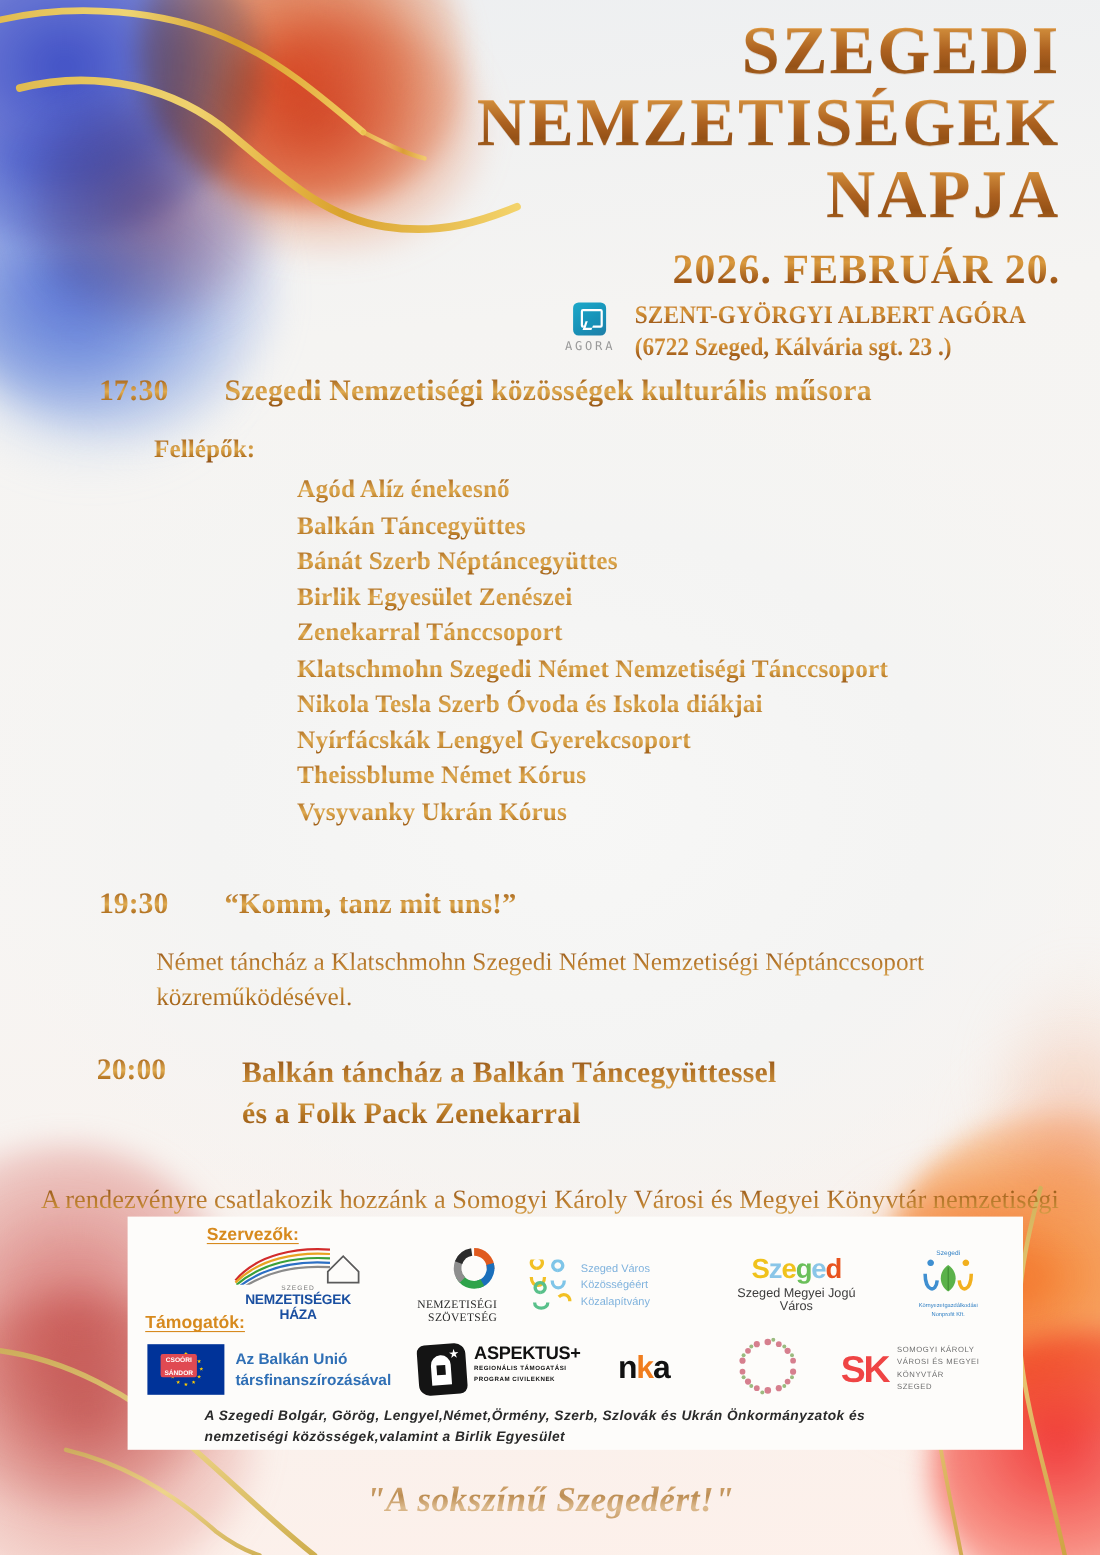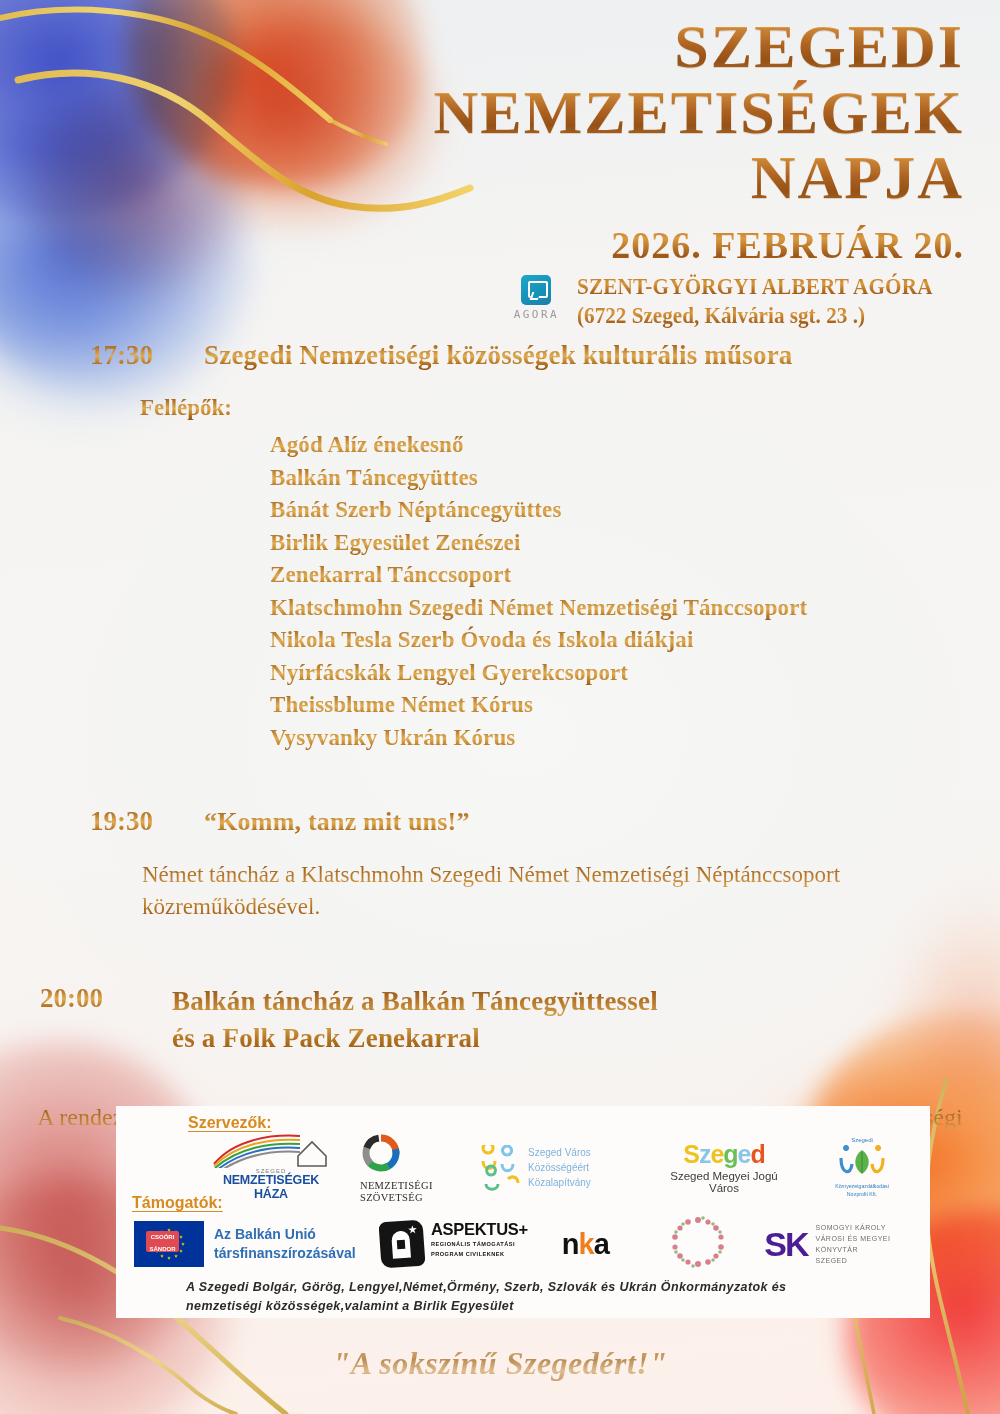--- a/index.html
+++ b/index.html
@@ -276,21 +276,21 @@
   .slot2 .slot-time { min-width: 88px; }
   .slot2 .slot-title { font-size: 26px; }
   .slot2-desc {
     font-family: "Liberation Serif", "DejaVu Serif", serif;
     font-size: 23px;
     line-height: 1.38;
     margin: 22px 0 0 52px;
     max-width: 800px;
   }
 
-  .slot3 { margin-top: 60px; padding-left: 40px; }
+  .slot3 { margin-top: 34px; padding-left: 88px; }
   .slot3 .slot-head { align-items: flex-start; gap: 40px; }
   .slot3 .slot-time { min-width: 92px; font-size: 27px; }
   .slot3 .slot-title { font-size: 27px; line-height: 1.38; }
 
   .closing {
     font-family: "Liberation Serif", "DejaVu Serif", serif;
     font-size: 24px;
     line-height: 1.35;
     text-align: center;
     margin: 44px auto 0 auto;
@@ -329,21 +329,21 @@
 
   .logo-nemzhaza { width: 126px; text-align: center; }
   .nh-arc {
     width: 118px; height: 34px;
     margin: 0 auto -4px auto;
     position: relative;
   }
   .nh-sub1 { font-family: "Liberation Sans", sans-serif; font-size: 6px; color:#7c7c7c; letter-spacing:1px; }
   .nh-main { font-family: "Liberation Sans", sans-serif; font-weight: 700; font-size: 12.5px; color: #1a4fa0; line-height: 1.08; letter-spacing: -0.2px; }
 
-  .logo-nemzszov { width: 92px; text-align: left; }
+  .logo-nemzszov { width: 92px; text-align: right; }
   .nsz-ring { width: 42px; height: 42px; margin: 0 auto 2px auto; position: relative; }
   .nsz-cap { font-family: "Liberation Serif", serif; font-size: 10.5px; color: #2b2b2b; line-height: 1.12; letter-spacing: 0.3px; }
 
   .logo-kozalap { display:flex; align-items:center; gap: 6px; width: 150px; }
   .ka-mark { width: 44px; height: 46px; flex: 0 0 auto; position: relative; }
   .ka-text { font-family: "Liberation Sans", sans-serif; font-size: 10px; color: #7fb2dd; line-height: 1.5; }
 
   .logo-szegedcity { width: 140px; text-align: center; }
   .sc-word { font-family: "Liberation Sans", sans-serif; font-weight: 700; font-size: 25px; letter-spacing: -1px; line-height: 1; margin-bottom: 3px; }
   .sc-cap { font-family: "Liberation Sans", sans-serif; font-size: 11.5px; color: #3c3c3c; }
@@ -396,21 +396,21 @@
 
   .logo-nka { width: 84px; }
   .nka-word { font-family: "Liberation Sans", sans-serif; font-weight: 700; font-size: 29px; letter-spacing:-1px; line-height:1; color:#111; }
 
   .logo-csoori { width: 76px; text-align:center; }
   .cs-ring { width: 56px; height: 52px; margin: 0 auto; position: relative; }
   .cs-inner { position:absolute; left:12px; top:15px; width:33px; height:21px; background:#e04a52; border-radius:2px; }
   .cs-inner span { display:block; font-family:"Liberation Sans",sans-serif; font-weight:700; font-size:6px; color:#fff; line-height:1.6; text-align:center; padding-top:2px; }
 
   .logo-sk { display:flex; align-items:center; gap:8px; width: 190px; }
-  .sk-mark { font-family: "Liberation Sans", sans-serif; font-weight: 700; font-size: 34px; color:#4c1d95; letter-spacing:-2px; line-height:1; flex:0 0 auto; }
+  .sk-mark { font-family: "Liberation Sans", sans-serif; font-weight: 700; font-size: 34px; color:#ef4444; letter-spacing:-2px; line-height:1; flex:0 0 auto; }
   .sk-text { font-family: "Liberation Sans", sans-serif; font-size: 7px; color:#6e6e6e; line-height:1.6; letter-spacing:0.5px; }
 
   .band-footnote {
     position: absolute;
     left: 70px;
     top: 172px;
     width: 720px;
     font-family: "Liberation Sans", sans-serif;
     font-style: italic;
     font-weight: 700;

